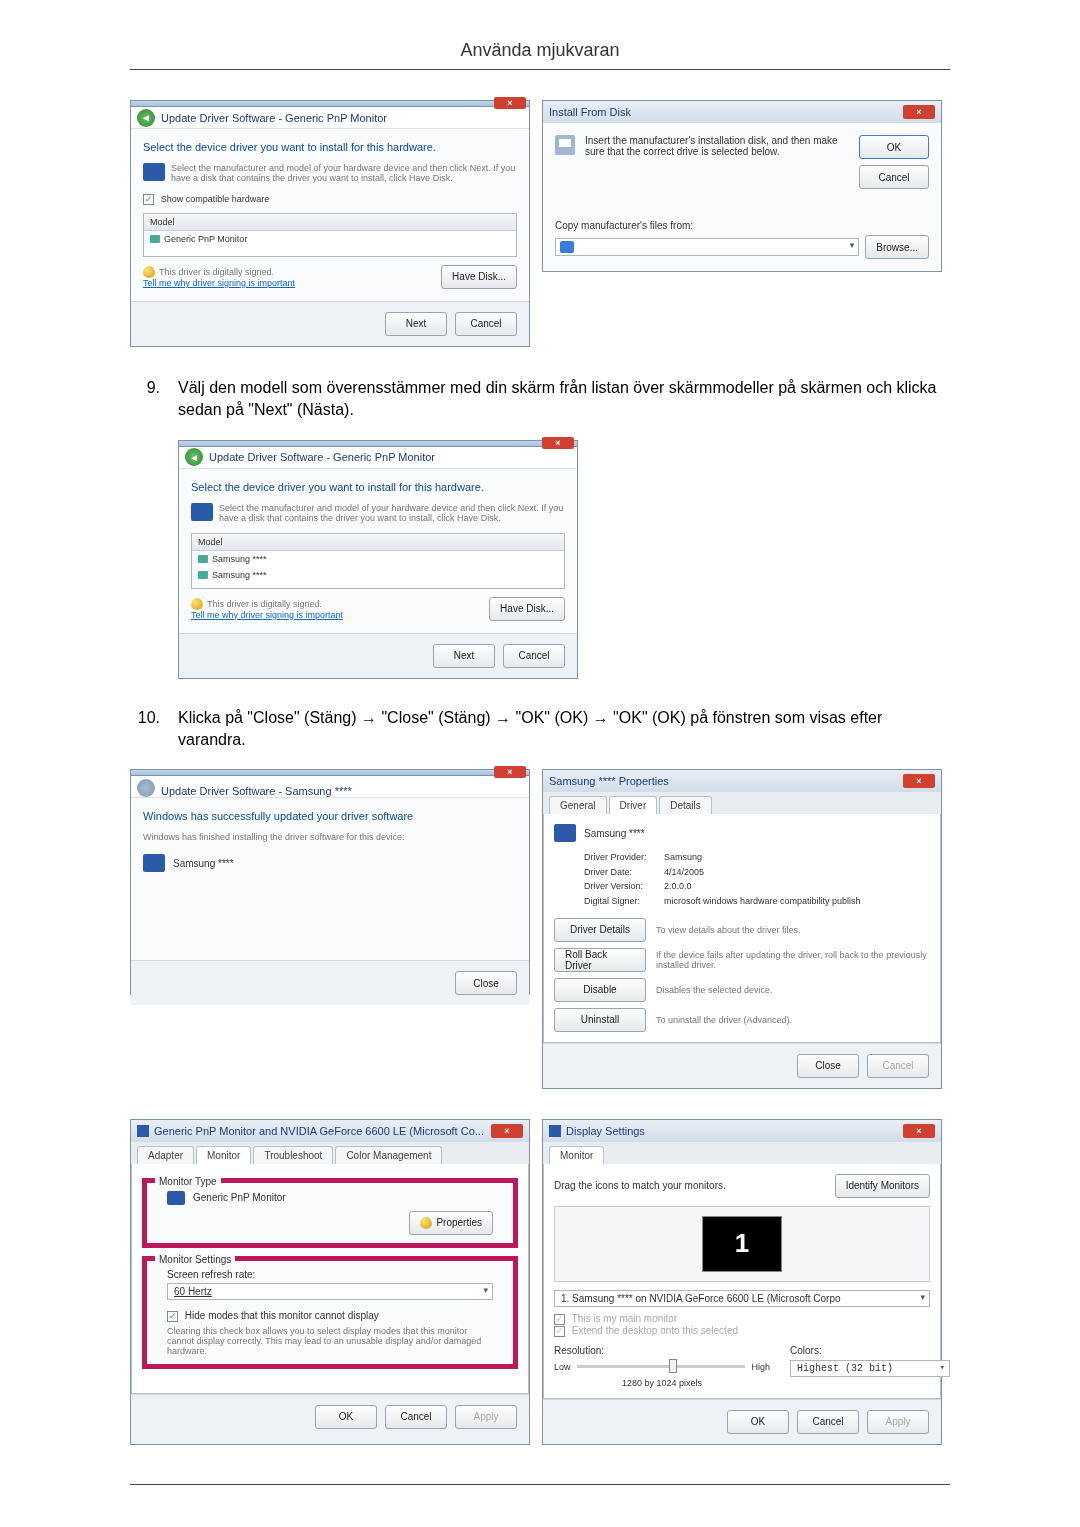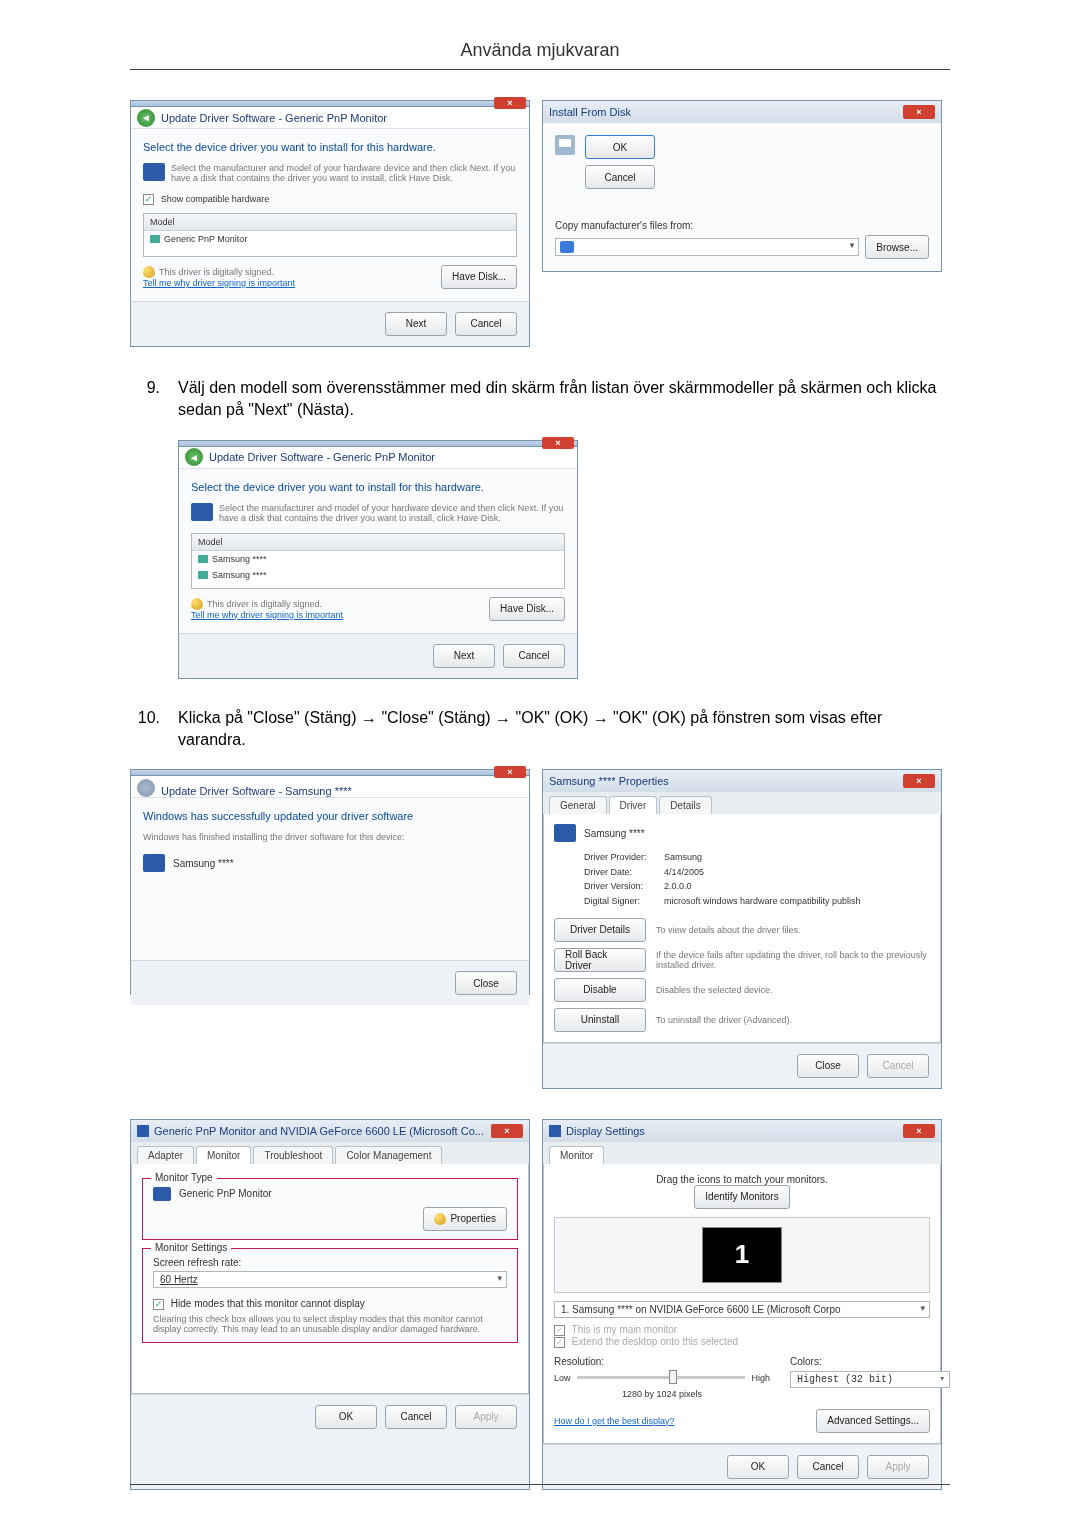--- a/index.html
+++ b/index.html
@@ -99,22 +99,22 @@
     border-radius: 3px;
     font-size: 10px;
     color: #222;
   }
   .btn-row { display:flex; gap:8px; justify-content:flex-end; padding: 10px 12px; background:#eef2f6; border-top:1px solid #d2d8de;}
 
   .icon-floppy { width:20px; height:20px; background:#9fb8cf; border-radius:2px; flex-shrink:0; position:relative;}
   .icon-floppy::after{content:"";position:absolute;inset:4px 4px 8px 4px;background:#fff;}
 
   .fieldset {
-    border: 1px solid #be185d;
-    padding: 8px 10px;
+    border: 5px solid #be185d;
+    padding: 8px 20px;
     margin: 8px 0;
     position: relative;
     background: #fafbfc;
   }
   .fieldset-legend {
     position: absolute; top: -7px; left: 8px;
     background: #fafbfc; padding: 0 4px;
     font-size: 10px; color: #333;
   }
   .tabstrip { display:flex; gap:2px; background:#e8edf2; padding: 4px 6px 0; font-size:10px;}
@@ -194,20 +194,21 @@
     </div>
 
     <div class="win" style="width:400px;height:172px;">
       <div class="win-titlebar">
         <span>Install From Disk</span>
         <div class="win-close">×</div>
       </div>
       <div class="win-body" style="display:flex;flex-direction:column;height:calc(100% - 22px);">
         <div style="display:flex;gap:10px;">
           <div class="icon-floppy"></div>
+          <div style="flex:1;font-size:10px;">Insert the manufacturer's installation disk, and then make sure that the correct drive is selected below.</div>
           <div style="display:flex;flex-direction:column;gap:6px;">
             <div class="btn" style="min-width:70px;border:1px solid #3a7ad8;">OK</div>
             <div class="btn" style="min-width:70px;">Cancel</div>
           </div>
         </div>
         <div style="margin-top:auto;">
           <div style="font-size:10px;margin-bottom:4px;">Copy manufacturer's files from:</div>
           <div style="display:flex;gap:6px;align-items:center;">
             <div class="dropdown" style="flex:1;min-width:0;padding:2px 18px 2px 4px;">
               <span style="display:inline-block;width:14px;height:12px;background:#3a7ad8;border-radius:2px;vertical-align:middle;"></span>
@@ -388,21 +389,21 @@
     <div class="win" style="width:400px;">
       <div class="win-titlebar">
         <span style="width:12px;height:12px;background:#2a5aa8;margin-right:5px;"></span>
         <span>Display Settings</span>
         <div class="win-close">×</div>
       </div>
       <div class="tabstrip">
         <div class="tab active">Monitor</div>
       </div>
       <div class="tab-body" style="border-top:none;">
-        <div style="display:flex;justify-content:space-between;align-items:center;flex-direction:column;">
+        <div style="display:flex;justify-content:space-between;align-items:center;">
           <span style="font-size:10px;">Drag the icons to match your monitors.</span>
           <div class="btn">Identify Monitors</div>
         </div>
         <div style="border:1px solid #c8ccd0;background:#f4f6f8;height:76px;margin:8px 0;display:flex;align-items:center;justify-content:center;">
           <div class="monitor-thumb">1</div>
         </div>
         <div class="dropdown" style="width:100%;">1. Samsung **** on NVIDIA GeForce 6600 LE (Microsoft Corpo</div>
         <div style="margin-top:6px;color:#aaa;">
           <span class="checkbox" style="color:#bbb;">✓</span>
           <span style="font-size:10px;">This is my main monitor</span>
@@ -421,24 +422,20 @@
                 </div>
               <span style="font-size:9px;">High</span>
             </div>
             <div style="font-size:9px;text-align:center;">1280 by 1024 pixels</div>
           </div>
           <div style="width:140px;">
             <div style="font-size:10px;">Colors:</div>
             <div class="dropdown" style="width:100%;margin-top:4px;font-family:Liberation Mono, monospace;">Highest (32 bit)</div>
           </div>
         </div>
-        <div style="display:flex;justify-content:space-between;align-items:center;margin-top:10px;">
-          <span class="link-blue">How do I get the best display?</span>
-          <div class="btn">Advanced Settings...</div>
-        </div>
       </div>
       <div class="btn-row">
         <div class="btn">OK</div>
         <div class="btn">Cancel</div>
         <div class="btn" style="color:#aaa;">Apply</div>
       </div>
     </div>
   </div>
 
 </div>

